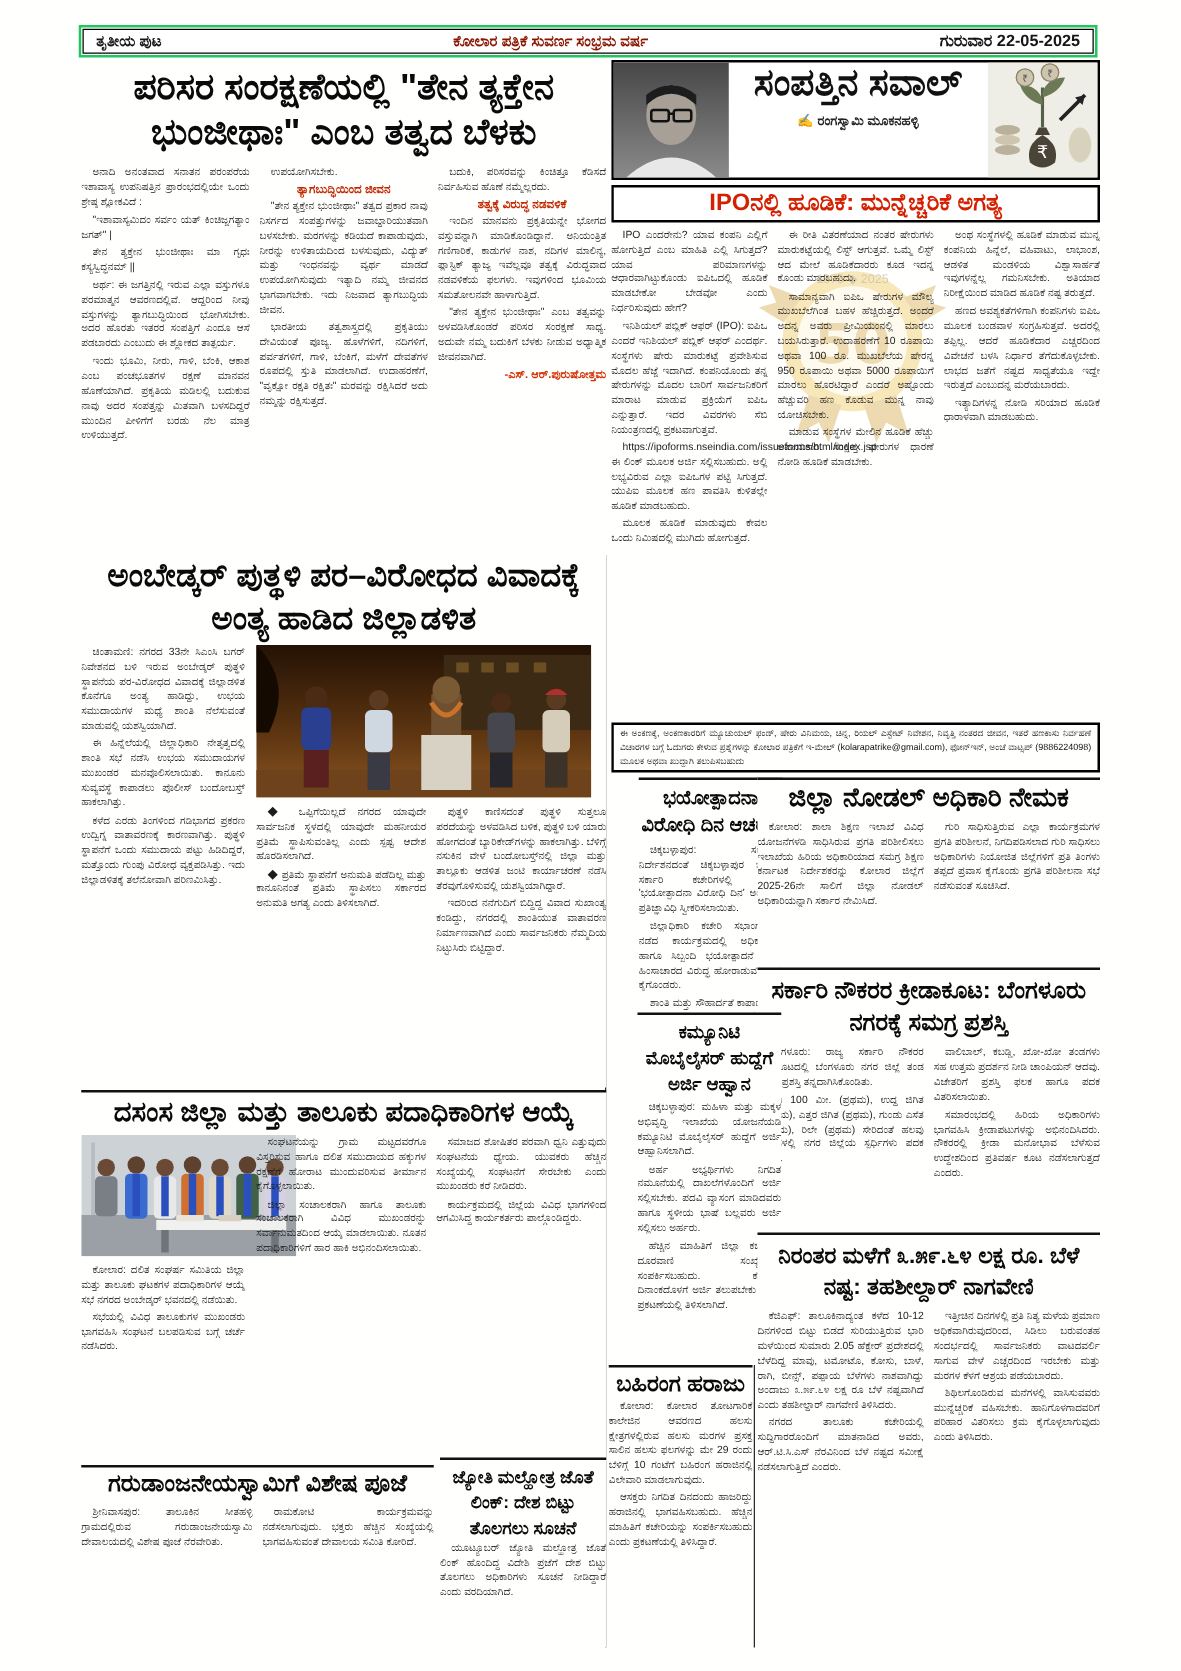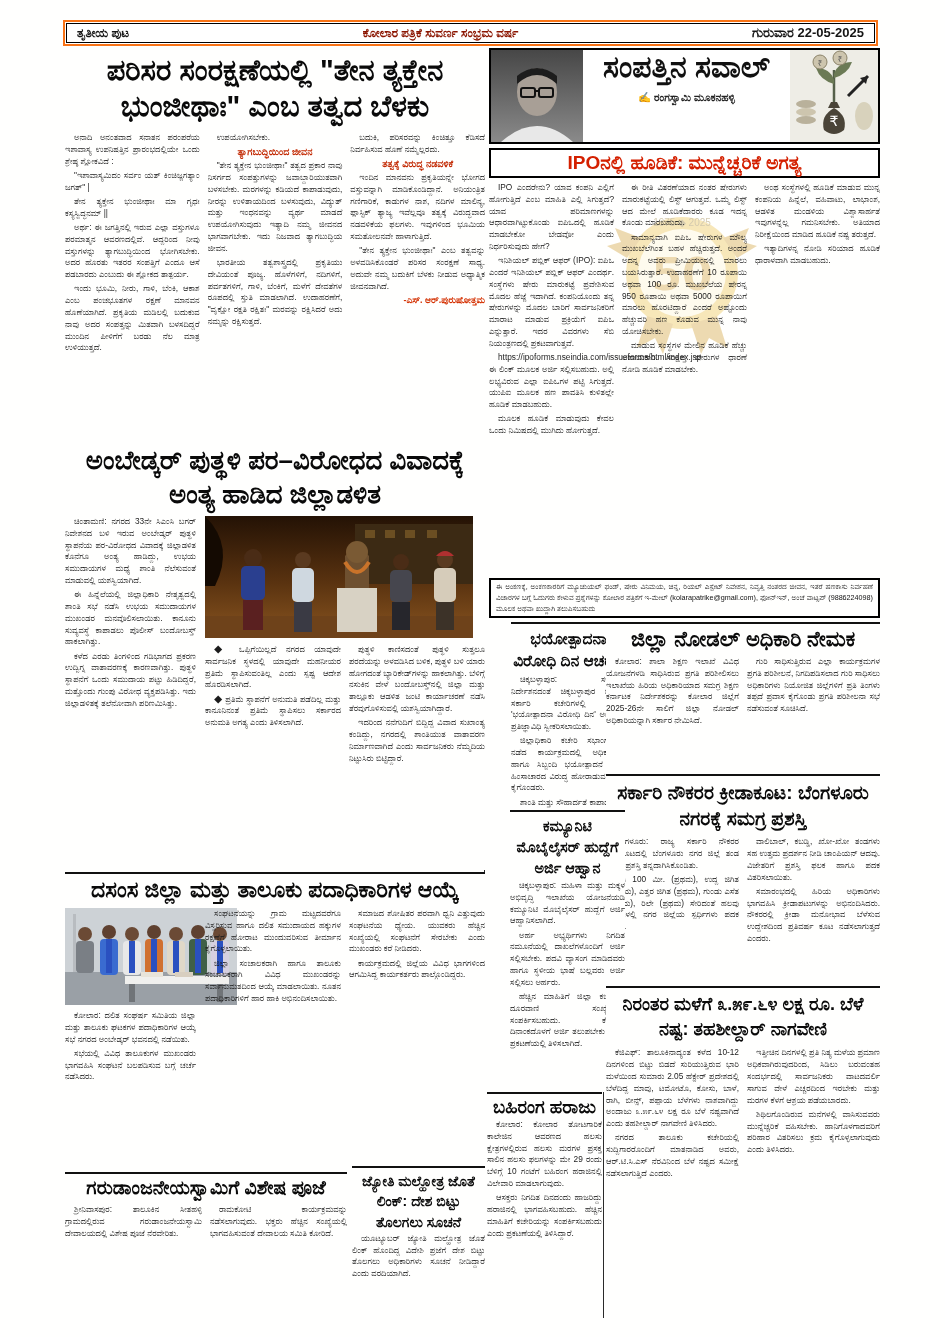--- a/index.html
+++ b/index.html
@@ -1,18 +1,18 @@
 <!DOCTYPE html>
 <html><head>
 <meta charset="utf-8">
 <style>
   html,body{margin:0;padding:0;background:#ffffff;}
   .page{position:relative;width:945px;height:1337px;background:#fffffe;font-family:"Liberation Sans",sans-serif;color:#151515;overflow:hidden;}
   
-  .masthead{position:absolute;left:63px;top:20px;width:815px;height:26px;border:2px solid #f97316;box-sizing:border-box;background:#fff;}
+  .masthead{position:absolute;left:63px;top:20px;width:815px;height:26px;border:2px solid #22c55e;box-sizing:border-box;background:#fff;}
   .masthead-inner{display:flex;justify-content:space-between;align-items:center;border:1px solid #000;margin:1px;height:18px;padding:0 10px;}
   .mh-left{font-size:12px;font-weight:bold;}
   .mh-center{font-size:12px;font-weight:bold;color:#8b1500;}
   .mh-right{font-size:13px;font-weight:bold;}
   
   .sec{position:absolute;overflow:hidden;box-sizing:border-box;background:#fffffe;}
   .hl{font-weight:bold;text-align:center;color:#0a0a0a;margin:0;}
   .cols{display:flex;gap:8px;}
   .col{flex:1;min-width:0;}
   p.para{font-size:8.3px;line-height:1.42;text-align:justify;margin:0 0 2.5px;text-indent:9px;color:#1c1c1c;}
@@ -159,20 +159,21 @@
           <p class="para">https://ipoforms.nseindia.com/issueforms/html/index.jsp ಈ ಲಿಂಕ್ ಮೂಲಕ ಅರ್ಜಿ ಸಲ್ಲಿಸಬಹುದು. ಅಲ್ಲಿ ಲಭ್ಯವಿರುವ ಎಲ್ಲಾ ಐಪಿಒಗಳ ಪಟ್ಟಿ ಸಿಗುತ್ತದೆ. ಯುಪಿಐ ಮೂಲಕ ಹಣ ಪಾವತಿಸಿ ಕುಳಿತಲ್ಲೇ ಹೂಡಿಕೆ ಮಾಡಬಹುದು.</p>
           <p class="para">ಮೂಲಕ ಹೂಡಿಕೆ ಮಾಡುವುದು ಕೇವಲ ಒಂದು ನಿಮಿಷದಲ್ಲಿ ಮುಗಿದು ಹೋಗುತ್ತದೆ.</p>
         </div>
       <div class="col">
           <p class="para">ಈ ರೀತಿ ವಿತರಣೆಯಾದ ನಂತರ ಷೇರುಗಳು ಮಾರುಕಟ್ಟೆಯಲ್ಲಿ ಲಿಸ್ಟ್ ಆಗುತ್ತವೆ. ಒಮ್ಮೆ ಲಿಸ್ಟ್ ಆದ ಮೇಲೆ ಹೂಡಿಕೆದಾರರು ಕೂಡ ಇದನ್ನ ಕೊಂಡು ಮಾರಬಹುದು.</p>
           <p class="para">ಸಾಮಾನ್ಯವಾಗಿ ಐಪಿಒ ಷೇರುಗಳ ಮೌಲ್ಯ ಮುಖಬೆಲೆಗಿಂತ ಬಹಳ ಹೆಚ್ಚಿರುತ್ತದೆ. ಅಂದರೆ ಅದನ್ನ ಅವರು ಪ್ರೀಮಿಯಂನಲ್ಲಿ ಮಾರಲು ಬಯಸಿರುತ್ತಾರೆ. ಉದಾಹರಣೆಗೆ 10 ರೂಪಾಯಿ ಅಥವಾ 100 ರೂ. ಮುಖಬೆಲೆಯ ಷೇರನ್ನ 950 ರೂಪಾಯಿ ಅಥವಾ 5000 ರೂಪಾಯಿಗೆ ಮಾರಲು ಹೊರಟಿದ್ದಾರೆ ಎಂದರೆ ಅಷ್ಟೊಂದು ಹೆಚ್ಚುವರಿ ಹಣ ಕೊಡುವ ಮುನ್ನ ನಾವು ಯೋಚಿಸಬೇಕು.</p>
           <p class="para">ಮಾಡುವ ಸಂಸ್ಥೆಗಳ ಮೇಲಿನ ಹೂಡಿಕೆ ಹೆಚ್ಚು ಅಪಾಯಕಾರಿ. ಸಂಕ್ಷಿಪ್ತ ಷೇರುಗಳ ಧಾರಣೆ ನೋಡಿ ಹೂಡಿಕೆ ಮಾಡಬೇಕು.</p>
         </div>
       <div class="col">
           <p class="para">ಅಂಥ ಸಂಸ್ಥೆಗಳಲ್ಲಿ ಹೂಡಿಕೆ ಮಾಡುವ ಮುನ್ನ ಕಂಪನಿಯ ಹಿನ್ನೆಲೆ, ವಹಿವಾಟು, ಲಾಭಾಂಶ, ಆಡಳಿತ ಮಂಡಳಿಯ ವಿಶ್ವಾಸಾರ್ಹತೆ ಇವುಗಳನ್ನೆಲ್ಲ ಗಮನಿಸಬೇಕು. ಅತಿಯಾದ ನಿರೀಕ್ಷೆಯಿಂದ ಮಾಡಿದ ಹೂಡಿಕೆ ನಷ್ಟ ತರುತ್ತದೆ.</p>
+          <p class="para">ಹಣದ ಅವಶ್ಯಕತೆಗಳಿಗಾಗಿ ಕಂಪನಿಗಳು ಐಪಿಒ ಮೂಲಕ ಬಂಡವಾಳ ಸಂಗ್ರಹಿಸುತ್ತವೆ. ಅದರಲ್ಲಿ ತಪ್ಪಿಲ್ಲ. ಆದರೆ ಹೂಡಿಕೆದಾರ ಎಚ್ಚರದಿಂದ ವಿವೇಚನೆ ಬಳಸಿ ನಿರ್ಧಾರ ತೆಗೆದುಕೊಳ್ಳಬೇಕು. ಲಾಭದ ಜತೆಗೆ ನಷ್ಟದ ಸಾಧ್ಯತೆಯೂ ಇದ್ದೇ ಇರುತ್ತದೆ ಎಂಬುದನ್ನ ಮರೆಯಬಾರದು.</p>
           <p class="para">ಇತ್ಯಾದಿಗಳನ್ನ ನೋಡಿ ಸರಿಯಾದ ಹೂಡಿಕೆ ಧಾರಾಳವಾಗಿ ಮಾಡಬಹುದು.</p>
         </div>
     </div>
     <div class="notice-box">ಈ ಅಂಕಣಕ್ಕೆ, ಅಂಕಣಕಾರರಿಗೆ ಮ್ಯೂಚುಯಲ್ ಫಂಡ್, ಷೇರು ವಿನಿಮಯ, ಚಿನ್ನ, ರಿಯಲ್ ಎಸ್ಟೇಟ್ ನಿವೇಶನ, ನಿವೃತ್ತಿ ನಂತರದ ಜೀವನ, ಇತರೆ ಹಣಕಾಸು ನಿರ್ವಹಣೆ ವಿಚಾರಗಳ ಬಗ್ಗೆ ಓದುಗರು ಕೇಳುವ ಪ್ರಶ್ನೆಗಳನ್ನು ಕೋಲಾರ ಪತ್ರಿಕೆಗೆ ಇ-ಮೇಲ್ (kolarapatrike@gmail.com), ಫೋನ್‌ಇನ್, ಅಂಚೆ ವಾಟ್ಸಪ್ (9886224098) ಮೂಲಕ ಅಥವಾ ಖುದ್ದಾಗಿ ತಲುಪಿಸಬಹುದು</div>
   </section>
 
   <section class="sec" style="left:65px;top:440px;width:420px;height:430px;">
     <h1 class="hl h-amb">ಅಂಬೇಡ್ಕರ್ ಪುತ್ಥಳಿ ಪರ–ವಿರೋಧದ ವಿವಾದಕ್ಕೆ ಅಂತ್ಯ ಹಾಡಿದ ಜಿಲ್ಲಾಡಳಿತ</h1>
     <div class="abs" style="left:0;top:76px;width:131px;height:350px;">
         <p class="para">ಚಿಂತಾಮಣಿ: ನಗರದ 33ನೇ ಸಿಎಂಸಿ ಬಗರ್ ನಿವೇಶನದ ಬಳಿ ಇರುವ ಅಂಬೇಡ್ಕರ್ ಪುತ್ಥಳಿ ಸ್ಥಾಪನೆಯ ಪರ-ವಿರೋಧದ ವಿವಾದಕ್ಕೆ ಜಿಲ್ಲಾಡಳಿತ ಕೊನೆಗೂ ಅಂತ್ಯ ಹಾಡಿದ್ದು, ಉಭಯ ಸಮುದಾಯಗಳ ಮಧ್ಯೆ ಶಾಂತಿ ನೆಲೆಸುವಂತೆ ಮಾಡುವಲ್ಲಿ ಯಶಸ್ವಿಯಾಗಿದೆ.</p>

